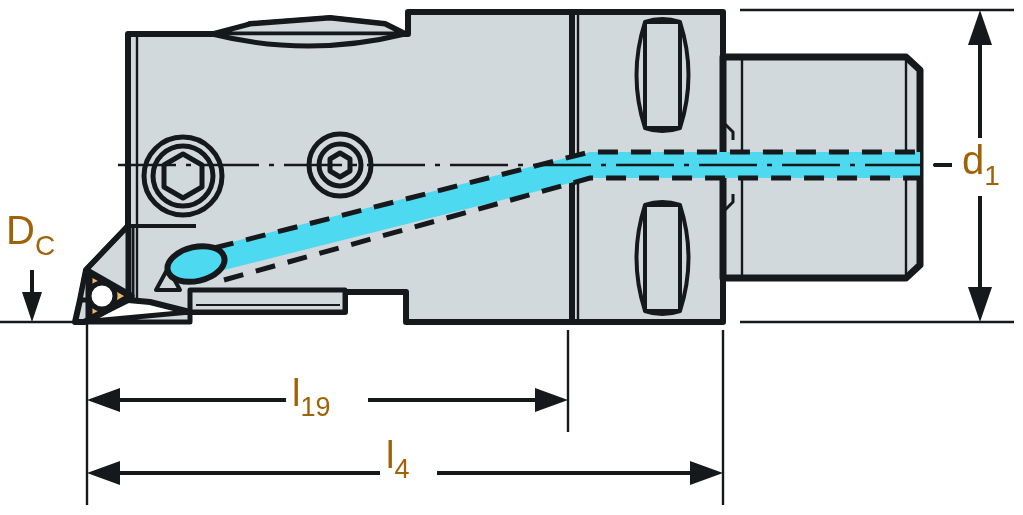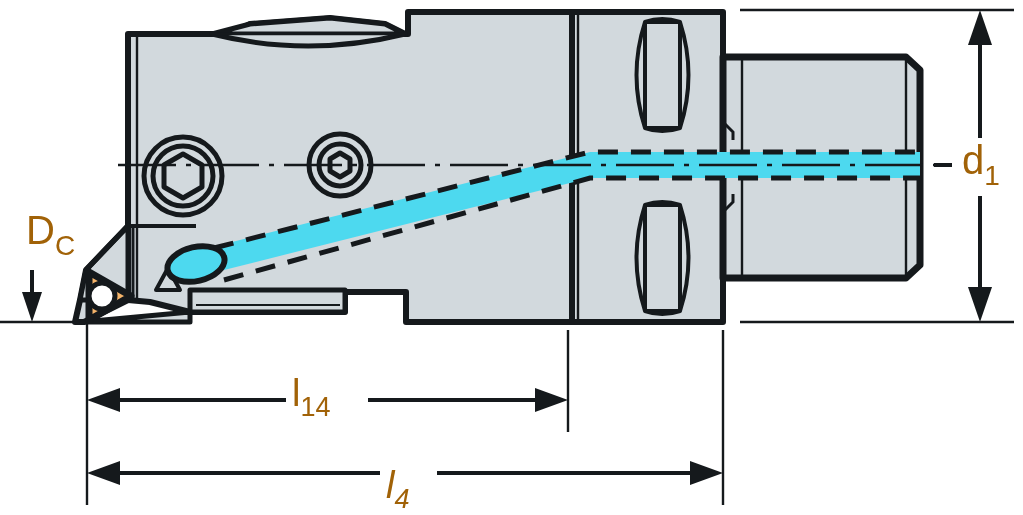--- a/index.html
+++ b/index.html
@@ -37,32 +37,30 @@
   .dim-label .sub {
     font-size: 27px;
     vertical-align: baseline;
     position: relative;
     top: 10px;
     letter-spacing: 0px;
   }
   #label-dc {
     left: 6px;
     top: 210px;
-    margin-left: 20px;
   }
   #label-dc .base { font-size: 40px; }
   #label-dc .sub { font-size: 28px; top: 11px; }
   #label-l16 {
     left: 292px;
     top: 374px;
   }
   #label-l4 {
     left: 386px;
-    top: 466px;
-    font-style: italic;
+    top: 436px;
   }
   #label-d1 {
     left: 962px;
     top: 140px;
   }
   #label-d1 .base { font-size: 40px; }
   #label-d1 .sub { font-size: 28px; top: 11px; }
 </style>
 </head>
 <body>
@@ -186,21 +184,21 @@
       <line x1="934" y1="165" x2="952" y2="165" stroke-width="4"></line>
     </g>
 
   </svg>
 
   <div class="dim-label" id="label-dc">
     <span class="base">D</span><span class="sub">C</span>
   </div>
 
   <div class="dim-label" id="label-l16">
-    <span class="base">l</span><span class="sub">14</span>
+    <span class="base">l</span><span class="sub">19</span>
   </div>
 
   <div class="dim-label" id="label-l4">
     <span class="base">l</span><span class="sub">4</span>
   </div>
 
   <div class="dim-label" id="label-d1">
     <span class="base">d</span><span class="sub">1</span>
   </div>
 

